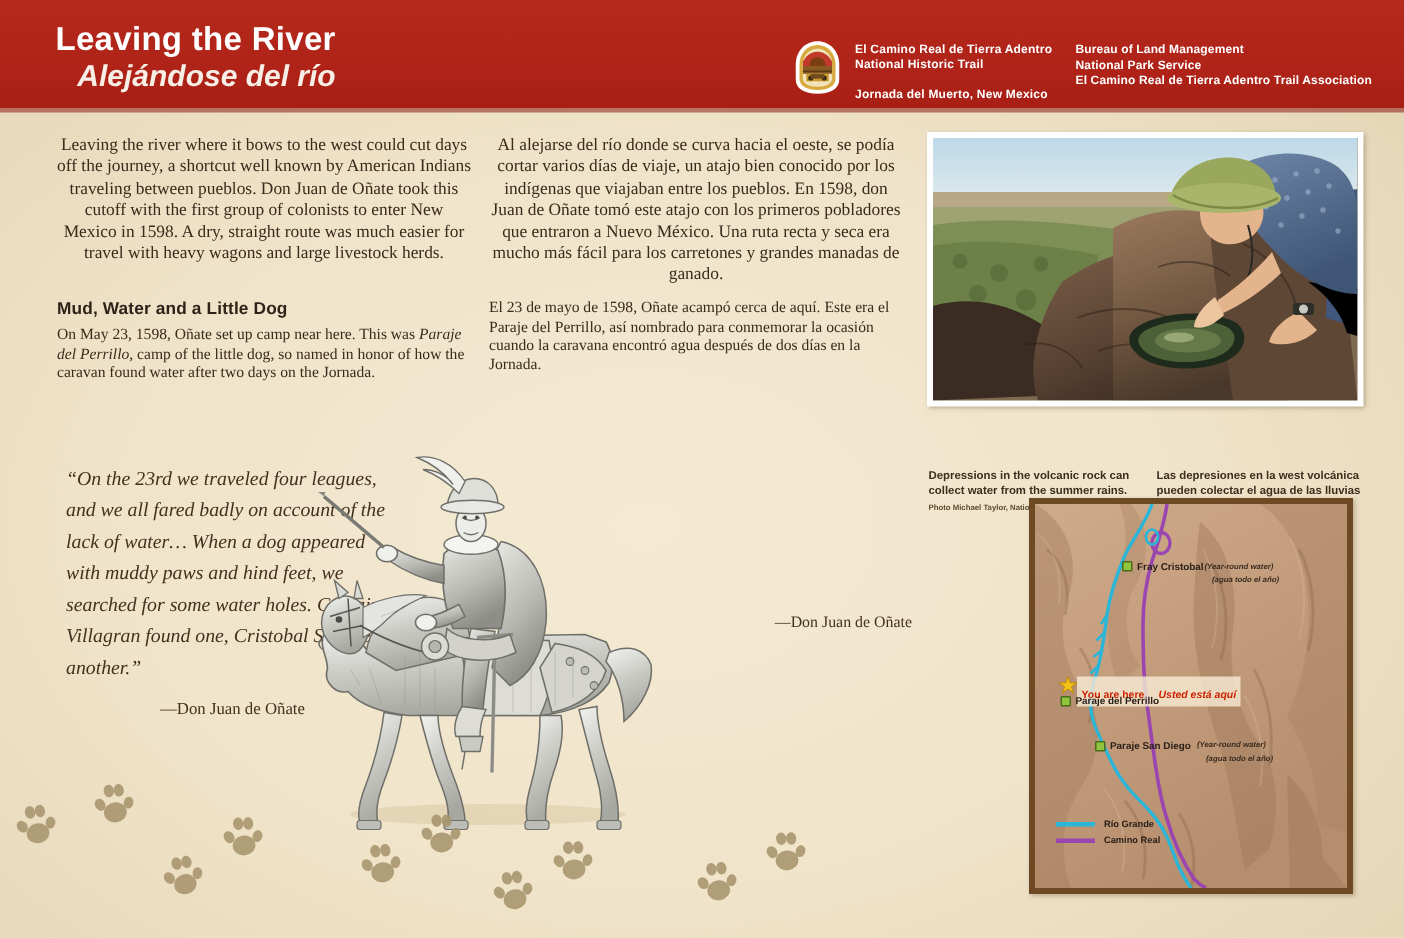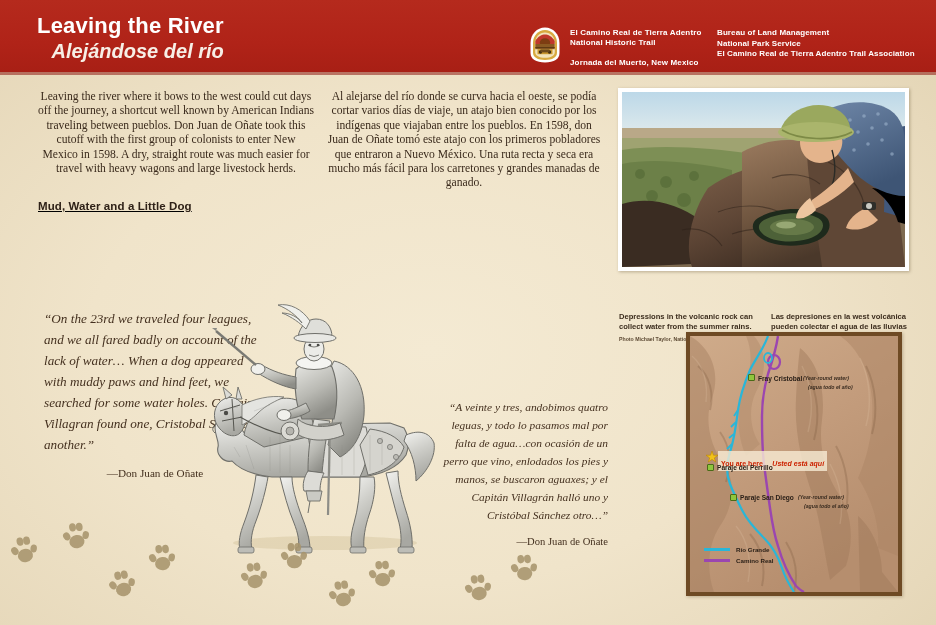--- a/index.html
+++ b/index.html
@@ -49,21 +49,21 @@
   #col-en{position:absolute;left:38px;top:90px;width:276px;}
   #col-es{position:absolute;left:326px;top:90px;width:276px;}
   .body-p{
     font-family:"Liberation Serif", serif;
     font-size:11.6px;line-height:14.4px;color:#3a2a1c;text-align:center;
   }
   .sub-head{
     font-size:11.5px;font-weight:bold;color:#2f2218;margin-bottom:6px;
     font-family:"Liberation Sans", sans-serif;letter-spacing:.1px;
   }
-  #sub-en{position:absolute;left:38px;top:200px;width:280px;text-decoration:underline;}
+  #sub-en{position:absolute;left:38px;top:200px;width:280px;}
   #sub-es{position:absolute;left:326px;top:200px;width:280px;}
   .sub-p{
     font-family:"Liberation Serif", serif;
     font-size:10.4px;line-height:12.6px;color:#3a2a1c;
   }
   .sub-p i{font-style:italic;}
   
   #quote-en{position:absolute;left:44px;top:308px;width:222px;}
   .quote-text{
     font-family:"Liberation Serif", serif;font-style:italic;
@@ -171,32 +171,33 @@
 
   <div id="col-en">
     <div class="body-p">Leaving the river where it bows to the west could cut days off the journey, a shortcut well known by American Indians traveling between pueblos. Don Juan de Oñate took this cutoff with the first group of colonists to enter New Mexico in 1598. A dry, straight route was much easier for travel with heavy wagons and large livestock herds.</div>
   </div>
   <div id="col-es">
     <div class="body-p">Al alejarse del río donde se curva hacia el oeste, se podía cortar varios días de viaje, un atajo bien conocido por los indígenas que viajaban entre los pueblos. En 1598, don Juan de Oñate tomó este atajo con los primeros pobladores que entraron a Nuevo México. Una ruta recta y seca era mucho más fácil para los carretones y grandes manadas de ganado.</div>
   </div>
 
   <div id="sub-en">
     <div class="sub-head">Mud, Water and a Little Dog</div>
+    <div class="sub-p"><span>On May 23, 1598, Oñate set up camp near here. This was </span><i>Paraje del Perrillo</i><span>, camp of the little dog, so named in honor of how the caravan found water after two days on the Jornada.</span></div>
   </div>
 
   <div id="sub-es">
+    <div class="sub-p">El 23 de mayo de 1598, Oñate acampó cerca de aquí. Este era el Paraje del Perrillo, así nombrado para conmemorar la ocasión cuando la caravana encontró agua después de dos días en la Jornada.</div>
   </div>
 
   <div id="quote-en">
     <div class="quote-text">“On the 23rd we traveled four leagues, and we all fared badly on account of the lack of water… When a dog appeared with muddy paws and hind feet, we searched for some water holes. Captain Villagran found one, Cristobal Sanchez another.”</div>
     <div class="quote-attr">—Don Juan de Oñate</div>
   </div>
 
   <div id="quote-es">
-    <div class="quote-text">“A veinte y tres, andobimos quatro leguas, y todo lo pasamos mal por falta de agua…con ocasión de un perro que vino, enlodados los pies y manos, se buscaron aguaxes; y el Capitán Villagrán halló uno y Cristóbal Sánchez otro…”</div>
     <div class="quote-attr">—Don Juan de Oñate</div>
   </div>
 
   <div id="horseman">
     <svg width="230" height="265" viewBox="0 0 230 265">
       <defs>
         <linearGradient id="hg" x1="0" y1="0" x2="0.3" y2="1">
           <stop offset="0%" stop-color="#f2f2ef"></stop>
           <stop offset="45%" stop-color="#cfcfca"></stop>
           <stop offset="100%" stop-color="#a8a8a2"></stop>

